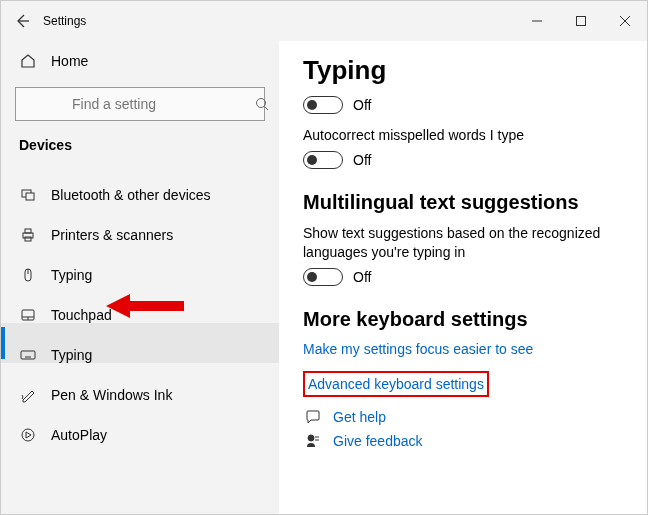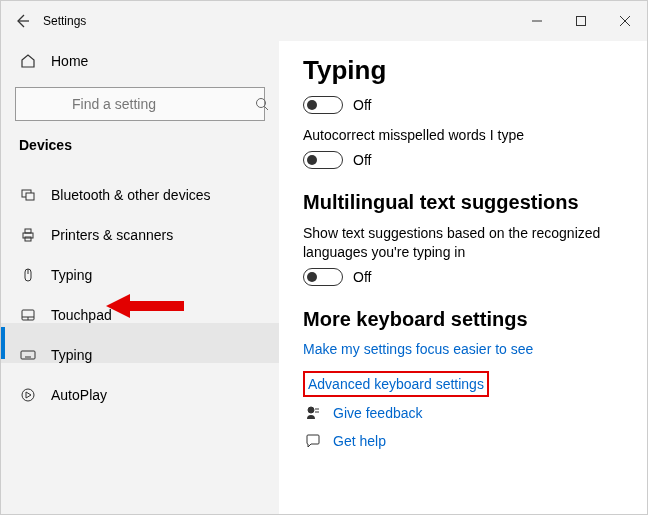--- a/index.html
+++ b/index.html
@@ -190,20 +190,29 @@
             <line x1="7" y1="7" x2="7" y2="7" stroke="#333" stroke-width="1.5"></line>
             <line x1="10" y1="7" x2="10" y2="7" stroke="#333" stroke-width="1.5"></line>
             <line x1="5" y1="10" x2="11" y2="10" stroke="#333"></line>
           </svg>
         </span>
       <span class="lbl">Typing</span>
     </div>
     <div class="item">
       <span class="ico">
           <svg width="16" height="16" viewBox="0 0 16 16">
+            <path d="M3 13 L12 4 L14 6 L5 15 L3 15 Z" stroke="#333" fill="none"></path>
+            <path d="M2 8 Q4 10 2 12" stroke="#333" fill="none"></path>
+          </svg>
+        </span>
+      <span class="lbl">Pen &amp; Windows Ink</span>
+    </div>
+    <div class="item">
+      <span class="ico">
+          <svg width="16" height="16" viewBox="0 0 16 16">
             <circle cx="8" cy="8" r="6" stroke="#333" fill="none"></circle>
             <path d="M6 5 L11 8 L6 11 Z" stroke="#333" fill="none"></path>
           </svg>
         </span>
       <span class="lbl">AutoPlay</span>
     </div>
   </div>
 
   <div class="content">
     <h1>Typing</h1>
@@ -221,37 +230,37 @@
     <div class="desc">Show text suggestions based on the recognized languages you're typing in</div>
     <div class="toggle-row">
       <div class="toggle"></div>
       <span class="toggle-lbl">Off</span>
     </div>
 
     <h2>More keyboard settings</h2>
     <div><span class="link">Make my settings focus easier to see</span></div>
     <div style="margin-top:14px;"><span class="link highlight">Advanced keyboard settings</span></div>
 
+    <div class="link-row">
+      <span class="ico">
+          <svg width="16" height="16" viewBox="0 0 16 16">
+            <path d="M2 3 Q2 2 3 2 L13 2 Q14 2 14 3 L14 10 Q14 11 13 11 L6 11 L3 14 L3 11 Q2 11 2 10 Z" stroke="#333" fill="none"></path>
+          </svg>
+        </span>
+      <span class="link">Get help</span>
+    </div>
     <div class="link-row" style="margin-top:8px;">
       <span class="ico">
           <svg width="16" height="16" viewBox="0 0 16 16">
             <circle cx="6" cy="5" r="3" stroke="#333" fill="#333"></circle>
             <path d="M2 14 Q2 10 6 10 Q10 10 10 14" fill="#333"></path>
             <path d="M10 4 L14 4 M10 7 L14 7" stroke="#333"></path>
           </svg>
         </span>
       <span class="link">Give feedback</span>
-    </div>
-    <div class="link-row">
-      <span class="ico">
-          <svg width="16" height="16" viewBox="0 0 16 16">
-            <path d="M2 3 Q2 2 3 2 L13 2 Q14 2 14 3 L14 10 Q14 11 13 11 L6 11 L3 14 L3 11 Q2 11 2 10 Z" stroke="#333" fill="none"></path>
-          </svg>
-        </span>
-      <span class="link">Get help</span>
     </div>
   </div>
 </div>
 
 <div class="arrow">
   <svg width="80" height="30" viewBox="0 0 80 30">
     <line x1="78" y1="15" x2="18" y2="15" stroke="#e20000" stroke-width="10"></line>
     <polygon points="0,15 24,3 24,27" fill="#e20000"></polygon>
   </svg>
 </div>

